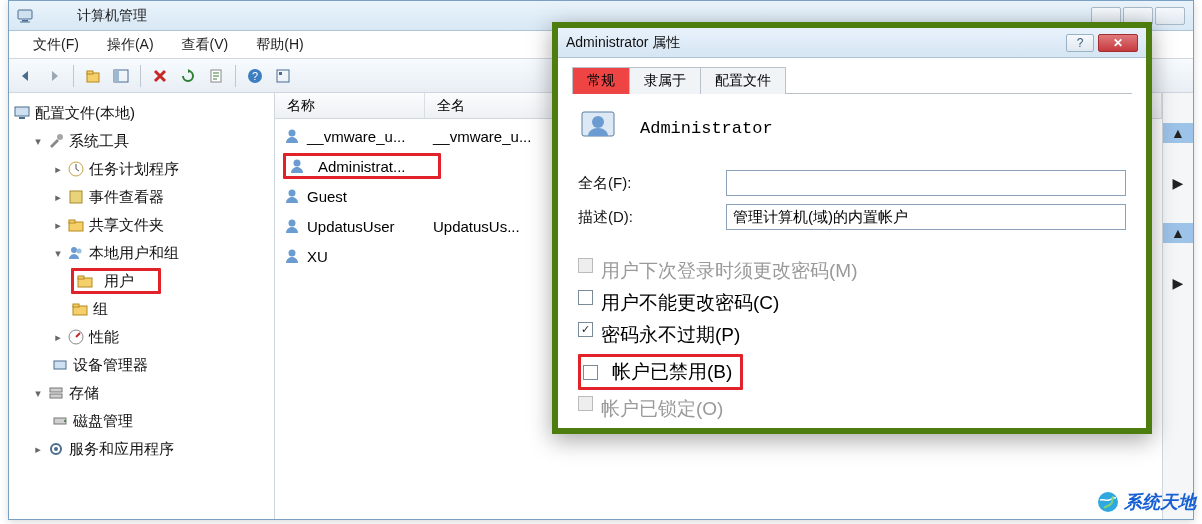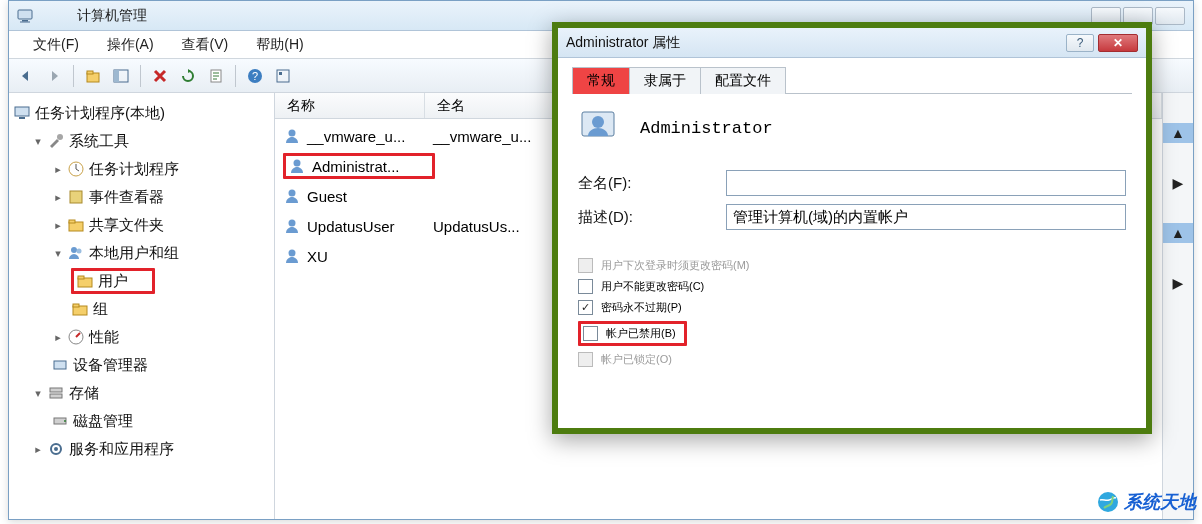--- a/index.html
+++ b/index.html
@@ -31,39 +31,39 @@
   .side-panel { width: 30px; background: #f4f6f8; display:flex; flex-direction:column; align-items:center; padding-top:30px; gap:30px; }
   .side-arrow { width:20px; height:20px; display:flex; align-items:center; justify-content:center; font-size:14px; color:#222; }
 
   .tree-node { display: flex; align-items: center; height: 28px; white-space: nowrap; }
   .tree-toggle { width: 14px; text-align: center; color: #666; font-size: 11px; margin-right: 2px; }
   .tree-icon { width: 18px; height: 18px; margin-right: 4px; }
   .indent-1 { padding-left: 18px; }
   .indent-2 { padding-left: 38px; }
   .indent-3 { padding-left: 58px; }
 
-  .highlight-red { border: 3px solid #e2222a; border-radius: 1px; }
+  .highlight-red { border: 3px solid #e2222a; border-radius: 1px; gap: 6px; }
 
   
   .dialog { position: absolute; left: 528px; top: 22px; width: 600px; height: 412px; background: #fff; border: 6px solid #4d7c0f; box-shadow: 0 6px 22px rgba(0,0,0,0.35); margin-left: 24px; }
   .dlg-titlebar { height: 30px; background: linear-gradient(#e9f2fb,#d5e5f3); display: flex; align-items: center; padding: 0 8px; border-bottom: 1px solid #b0c4d8; }
   .dlg-title { flex: 1; font-size: 14px; color: #111; }
   .dlg-wbtns { display: flex; gap: 4px; }
   .dlg-help { width: 28px; height: 18px; border: 1px solid #9bb3c8; border-radius: 2px; background: linear-gradient(#f6f9fc,#e0e8ef); display:flex; align-items:center; justify-content:center; font-size:12px; color:#3a5b7a; }
   .dlg-close { width: 40px; height: 18px; border-radius: 2px; background: linear-gradient(#e07a7d,#c63a3e); border:1px solid #a32d31; display:flex; align-items:center; justify-content:center; color:#fff; font-weight:bold; font-size:12px; }
   .dlg-body { padding: 8px 14px 14px 14px; }
   .tabstrip { display: flex; border-bottom: 1px solid #b9c2cb; margin-bottom: 12px; }
   .tab { padding: 4px 14px; font-size: 14px; border: 1px solid #b9c2cb; border-bottom: none; background: #f1f4f7; margin-right: -1px; position:relative; top:1px; }
   .tab.selected { background: #ef4444; }
   .user-head { display: flex; align-items: center; gap: 18px; margin: 8px 6px 20px 6px; }
   .user-avatar { width: 44px; height: 44px; }
   .form-row { display: flex; align-items: center; margin: 8px 6px; font-size: 15px; }
   .form-label { width: 148px; color: #111; }
   .form-input { flex:1; height: 26px; border: 1px solid #8aa1b8; background:#fff; padding: 0 6px; font-size:15px; }
-  .chk-row { display:flex; align-items:center; margin: 6px 6px; font-size:11px; }
+  .chk-row { display:flex; margin: 6px 6px; font-size:19px; }
   .chk { width:15px; height:15px; border:1px solid #7a8a99; margin-right:8px; background:#fff; display:flex; align-items:center; justify-content:center; font-size:11px; color:#222; }
   .chk.checked::after { content:"✓"; }
   .chk.disabled { background:#eee; border-color:#bbb; }
   .disabled-text { color:#9a9a9a; }
 
   
   svg { display:block; }
 
   
   .watermark { position:absolute; right:6px; bottom:10px; display:flex; align-items:center; gap:4px; font-size:18px; font-weight:bold; color:#1760d3; font-style:italic; }
@@ -156,21 +156,21 @@
   <div class="body-area">
 
     <div class="tree-panel">
       <div class="tree-node">
         <span class="tree-icon">
             <svg width="18" height="18" viewBox="0 0 18 18">
               <rect x="2" y="3" width="14" height="9" fill="#cfe0f0" stroke="#4a6d8f"></rect>
               <rect x="6" y="13" width="6" height="2" fill="#4a6d8f"></rect>
             </svg>
           </span>
-        <span>任务计划程序(本地)</span>
+        <span>配置文件(本地)</span>
       </div>
       <div class="tree-node indent-1">
         <span class="tree-toggle">▾</span>
         <span class="tree-icon">
             <svg width="18" height="18" viewBox="0 0 18 18">
               <path d="M3 14 L10 7 L12 9 L5 16 Z" fill="#888"></path>
               <circle cx="13" cy="5" r="3" fill="#a6a6a6"></circle>
             </svg>
           </span>
         <span>系统工具</span>

